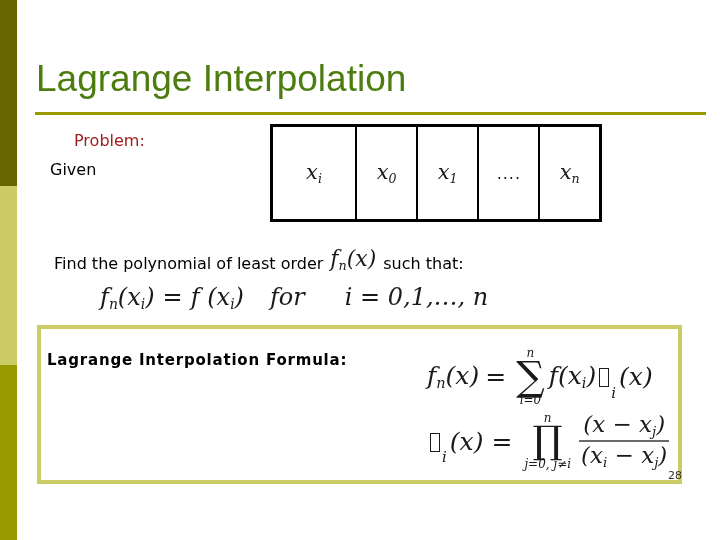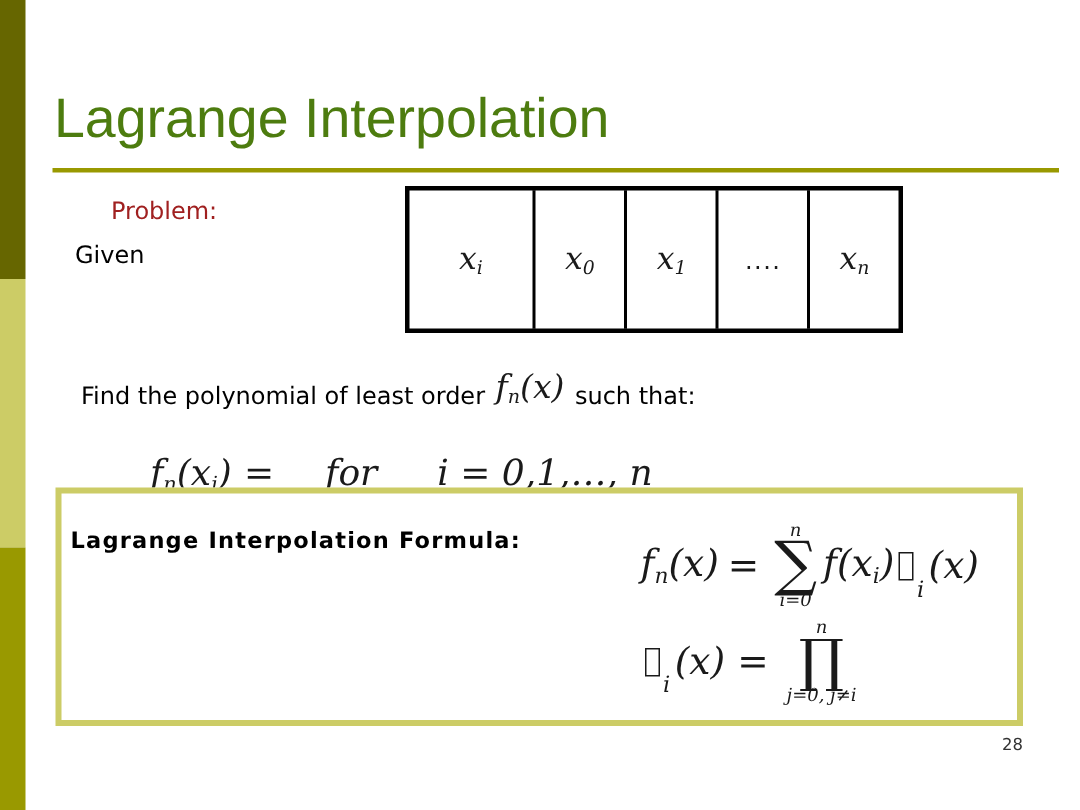--- a/index.html
+++ b/index.html
@@ -127,21 +127,21 @@
   }
   .serif-math sub {
     font-size: 0.58em;
     vertical-align: -0.3em;
   }
   .paren { font-style: italic; }
 
   #condition-line {
     position: absolute;
     left: 100px;
-    top: 301px;
+    top: 283px;
     white-space: nowrap;
     display: flex;
     align-items: baseline;
     font-family: "DejaVu Serif", serif;
     font-style: italic;
     font-size: 24px;
     color: #1a1a1a;
   }
   #condition-line .gap-for  { padding: 0 26px; }
   #condition-line .gap-i    { padding-left: 14px; }
@@ -243,21 +243,21 @@
     width: 100%;
     height: 2px;
     background: #6a6a6a;
     margin: 1px 0;
   }
 
   
   #page-number {
     position: absolute;
     left: 668px;
-    top: 490px;
+    top: 469px;
     font-family: "DejaVu Sans", sans-serif;
     font-size: 11px;
     color: #333333;
   }
 </style>
 </head>
 <body>
 
 <div id="left-bar">
   <div class="seg" id="bar-seg-top" style="background: rgb(102, 102, 0);"></div>
@@ -295,20 +295,21 @@
 
 <div id="find-line">
   <span>Find the polynomial of least order</span>
   <span class="serif-math">f<sub>n</sub><span class="paren">(x)</span></span>
   <span>such that:</span>
 </div>
 
 <div id="condition-line">
   <span>f<sub style="font-size:0.58em;vertical-align:-0.3em">n</sub>(x<sub style="font-size:0.58em;vertical-align:-0.3em">i</sub>)</span>
   <span style="padding:0 8px">=</span>
+  <span>f (x<sub style="font-size:0.58em;vertical-align:-0.3em">i</sub>)</span>
   <span class="gap-for">for</span>
   <span class="gap-i">i = 0,1,…, n</span>
 </div>
 
 <div id="formula-box" style="border-color: rgb(204, 204, 102);"></div>
 <div id="formula-label">Lagrange Interpolation Formula:</div>
 
 <div id="formula-sum">
   <span>f<sub style="font-size:0.58em;vertical-align:-0.3em">n</sub><span>(x)</span></span>
   <span style="font-style:normal;padding:0 6px">=</span>
@@ -326,15 +327,20 @@
 <div id="formula-prod">
   <span class="tofu"></span>
   <span style="font-size:0.6em;align-self:flex-end;padding-bottom:4px">i</span>
   <span style="padding-left:3px">(x)</span>
   <span style="font-style:normal;padding:0 8px">=</span>
   <span class="bigop">
     <span class="op-limit">n</span>
     <span class="op-glyph prod-glyph">∏</span>
     <span class="op-limit">j=0, j≠i</span>
   </span>
+  <span class="frac">
+    <span class="num">(x − x<sub style="font-size:0.58em;vertical-align:-0.3em">j</sub>)</span>
+    <span class="bar"></span>
+    <span class="den">(x<sub style="font-size:0.58em;vertical-align:-0.3em">i</sub> − x<sub style="font-size:0.58em;vertical-align:-0.3em">j</sub>)</span>
+  </span>
 </div>
 
 <div id="page-number">28</div>
 
 </body></html>

